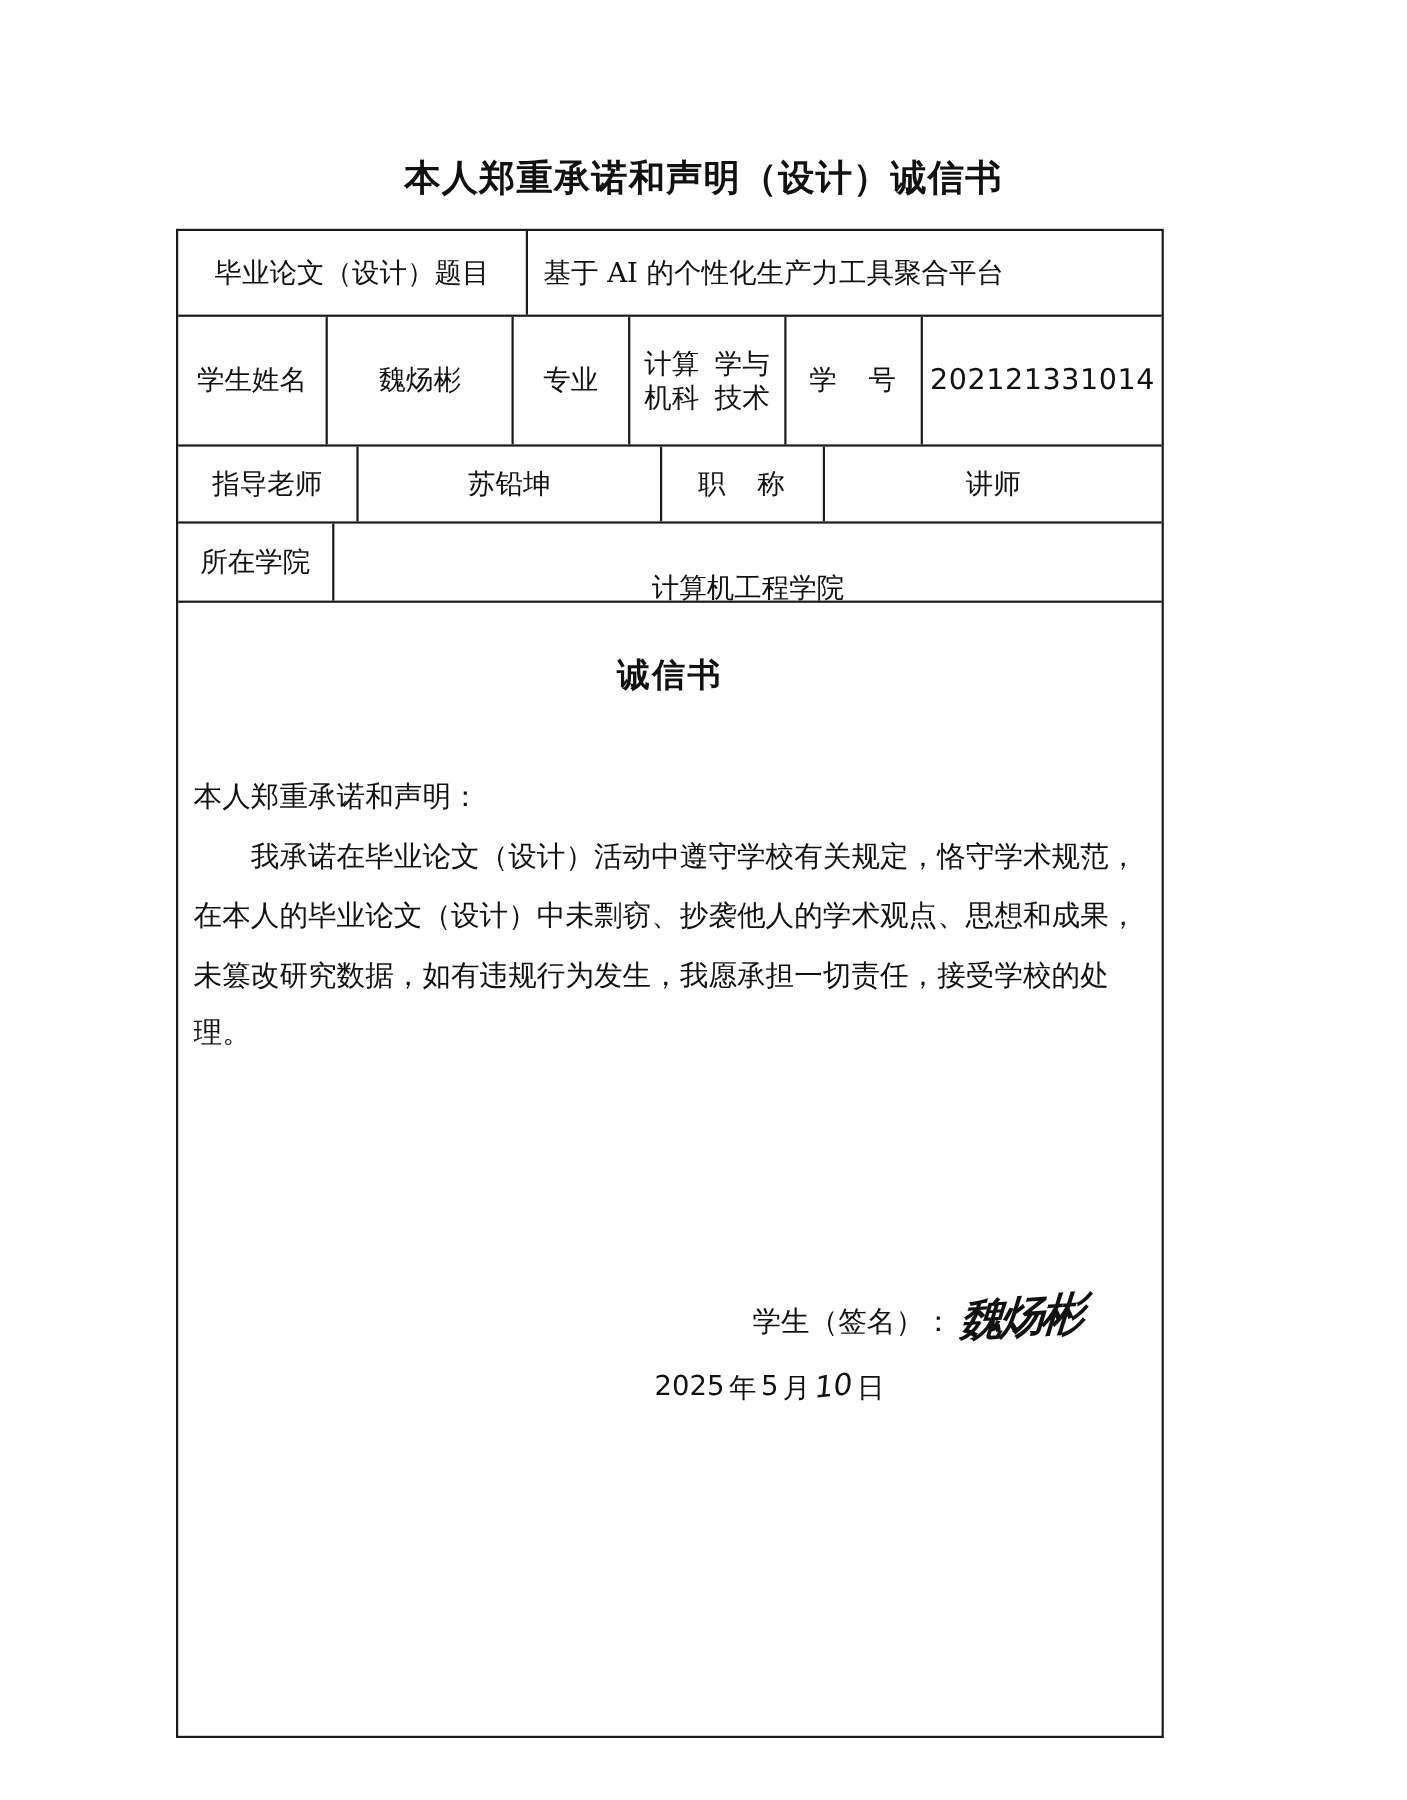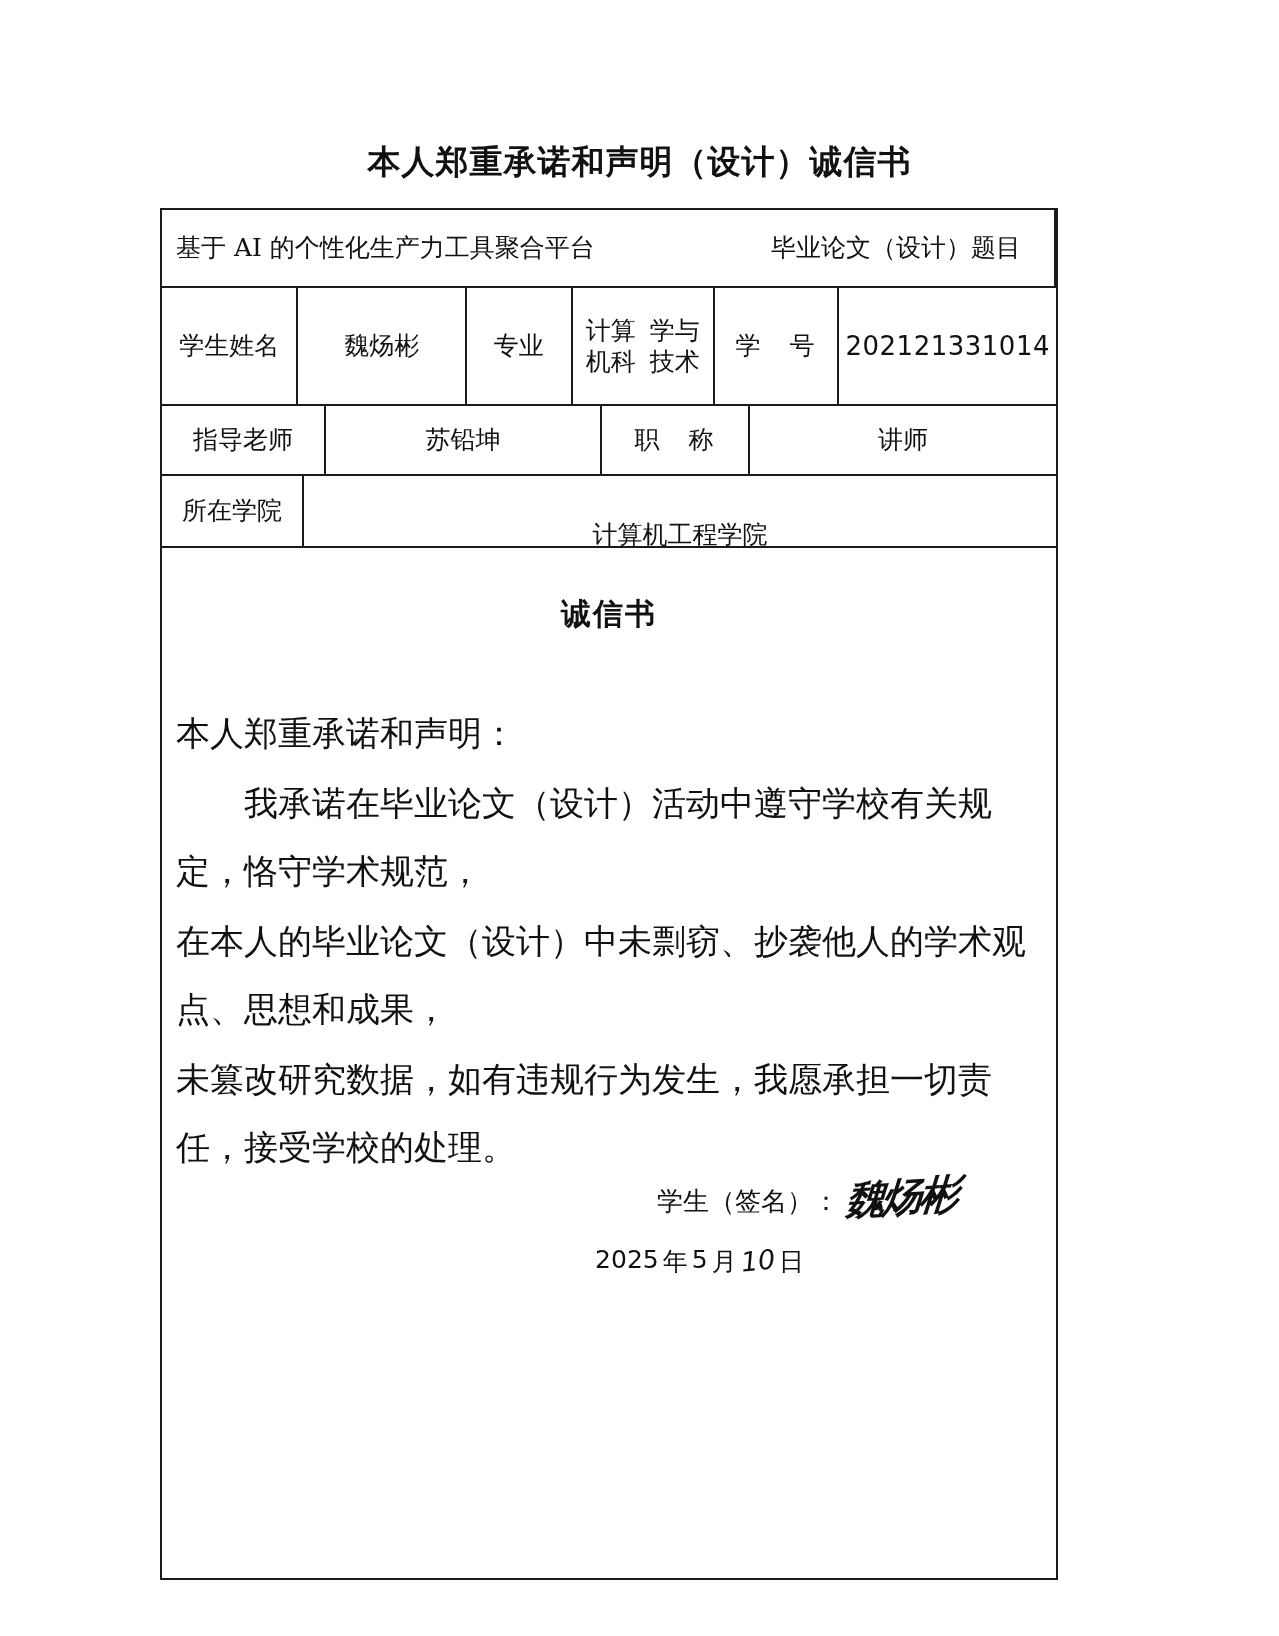--- a/index.html
+++ b/index.html
@@ -104,39 +104,39 @@
   .statement-title {
     text-align: center;
     font-size: 30px;
     font-weight: bold;
     letter-spacing: 2px;
     margin-top: 14px;
   }
   .statement-body {
     margin-top: 64px;
     padding: 0 14px 0 14px;
-    font-size: 34px;
+    font-size: 26px;
     line-height: 2.0;
   }
   .statement-body p {
     margin: 0 0 2px 0;
   }
   .p-indent { text-indent: 2em; }
 
   .sign-area {
     position: absolute;
     bottom: 300px;
     left: 0;
     width: 100%;
   }
   .sign-line {
     display: flex;
     align-items: flex-end;
     justify-content: flex-end;
-    padding-right: 100px;
+    padding-right: 73px;
     font-size: 26px;
   }
   .sign-name {
     font-family: "DejaVu Sans", "Liberation Sans", sans-serif;
     font-size: 40px;
     font-style: italic;
     font-weight: bold;
     transform: rotate(-4deg) skewX(-8deg);
     letter-spacing: -3px;
     margin-left: 6px;
@@ -166,22 +166,22 @@
 </head>
 <body>
 
 <div class="page">
 
   <div class="doc-title">本人郑重承诺和声明（设计）诚信书</div>
 
   <div class="form">
 
     <div class="row r1">
+      <div class="cell bordered c1">毕业论文（设计）题目</div>
       <div class="cell c2">基于 AI 的个性化生产力工具聚合平台</div>
-      <div class="cell bordered c1">毕业论文（设计）题目</div>
     </div>
 
     <div class="row r2">
       <div class="cell bordered c1">学生姓名</div>
       <div class="cell bordered c2">魏炀彬</div>
       <div class="cell bordered c3">专业</div>
       <div class="cell bordered c4">
         <span>计算机科</span>
         <span>学与技术</span>
       </div>

